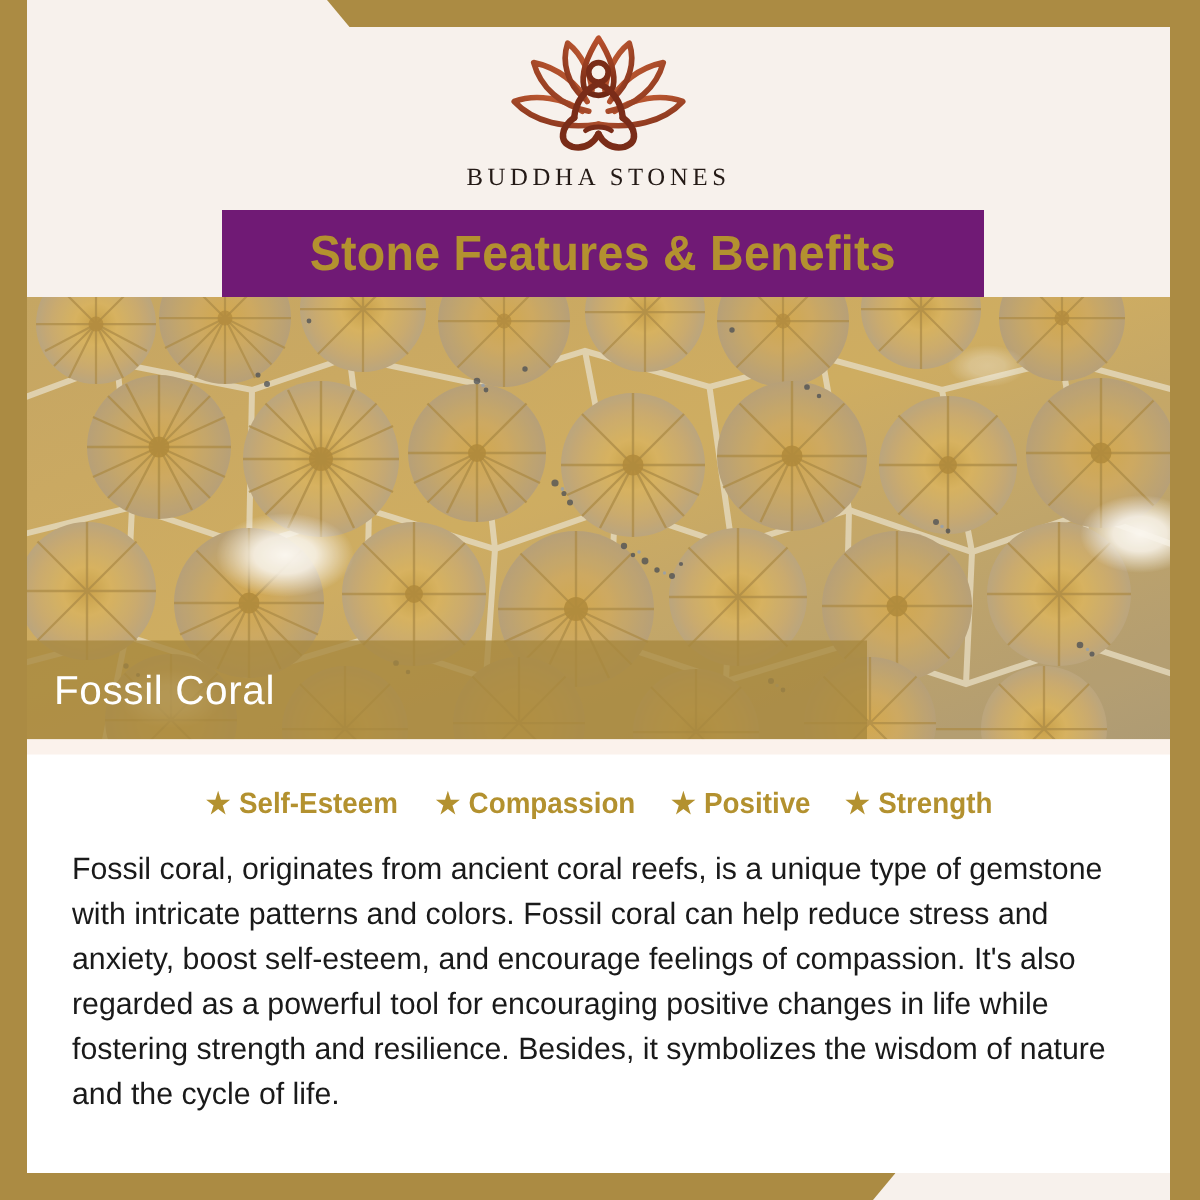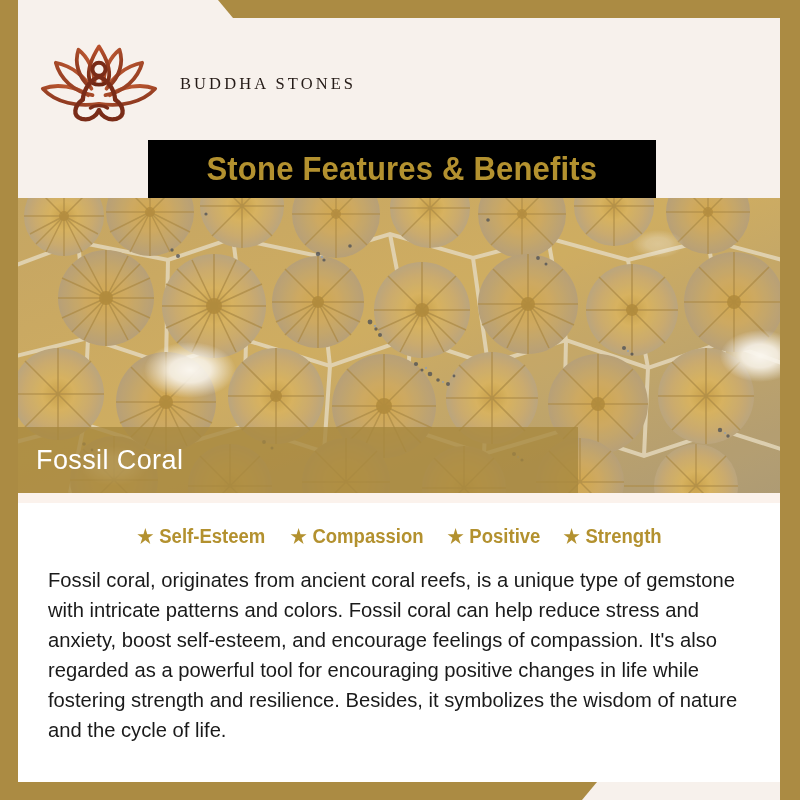--- a/index.html
+++ b/index.html
@@ -40,38 +40,38 @@
   }
   
   .inner-field {
     position:absolute; top:0; left:18px; right:20px; bottom:0;
     background:#f7f1ec; z-index:1;
   }
 
   
   .brand {
     position:absolute; top:18px; left:18px; right:20px; height:128px;
-    display:flex; 
+    display:flex; flex-direction:column;
     align-items:center; justify-content:flex-start;
     z-index:6;
   }
   .logo-mark { width:162px; height:86px; display:block; }
   .brand-name {
     margin-top:4px;
     font-family:"Liberation Serif", serif;
     font-size:16.5px; letter-spacing:3.1px;
     color:#241a16; font-weight:400;
     text-align:center;
   }
 
   
   .title-banner {
     position:absolute; left:148px; top:140px;
     width:508px; height:58px;
-    background:#000000;
+    background:#701a75;
     display:flex; align-items:center; justify-content:center;
     z-index:7;
   }
   .title-text {
     font-family:"Liberation Sans Narrow","Liberation Sans", sans-serif;
     font-weight:700; font-size:33px;
     color:#b3912f;
     letter-spacing:.2px;
     transform:scaleX(.94);
     white-space:nowrap;

